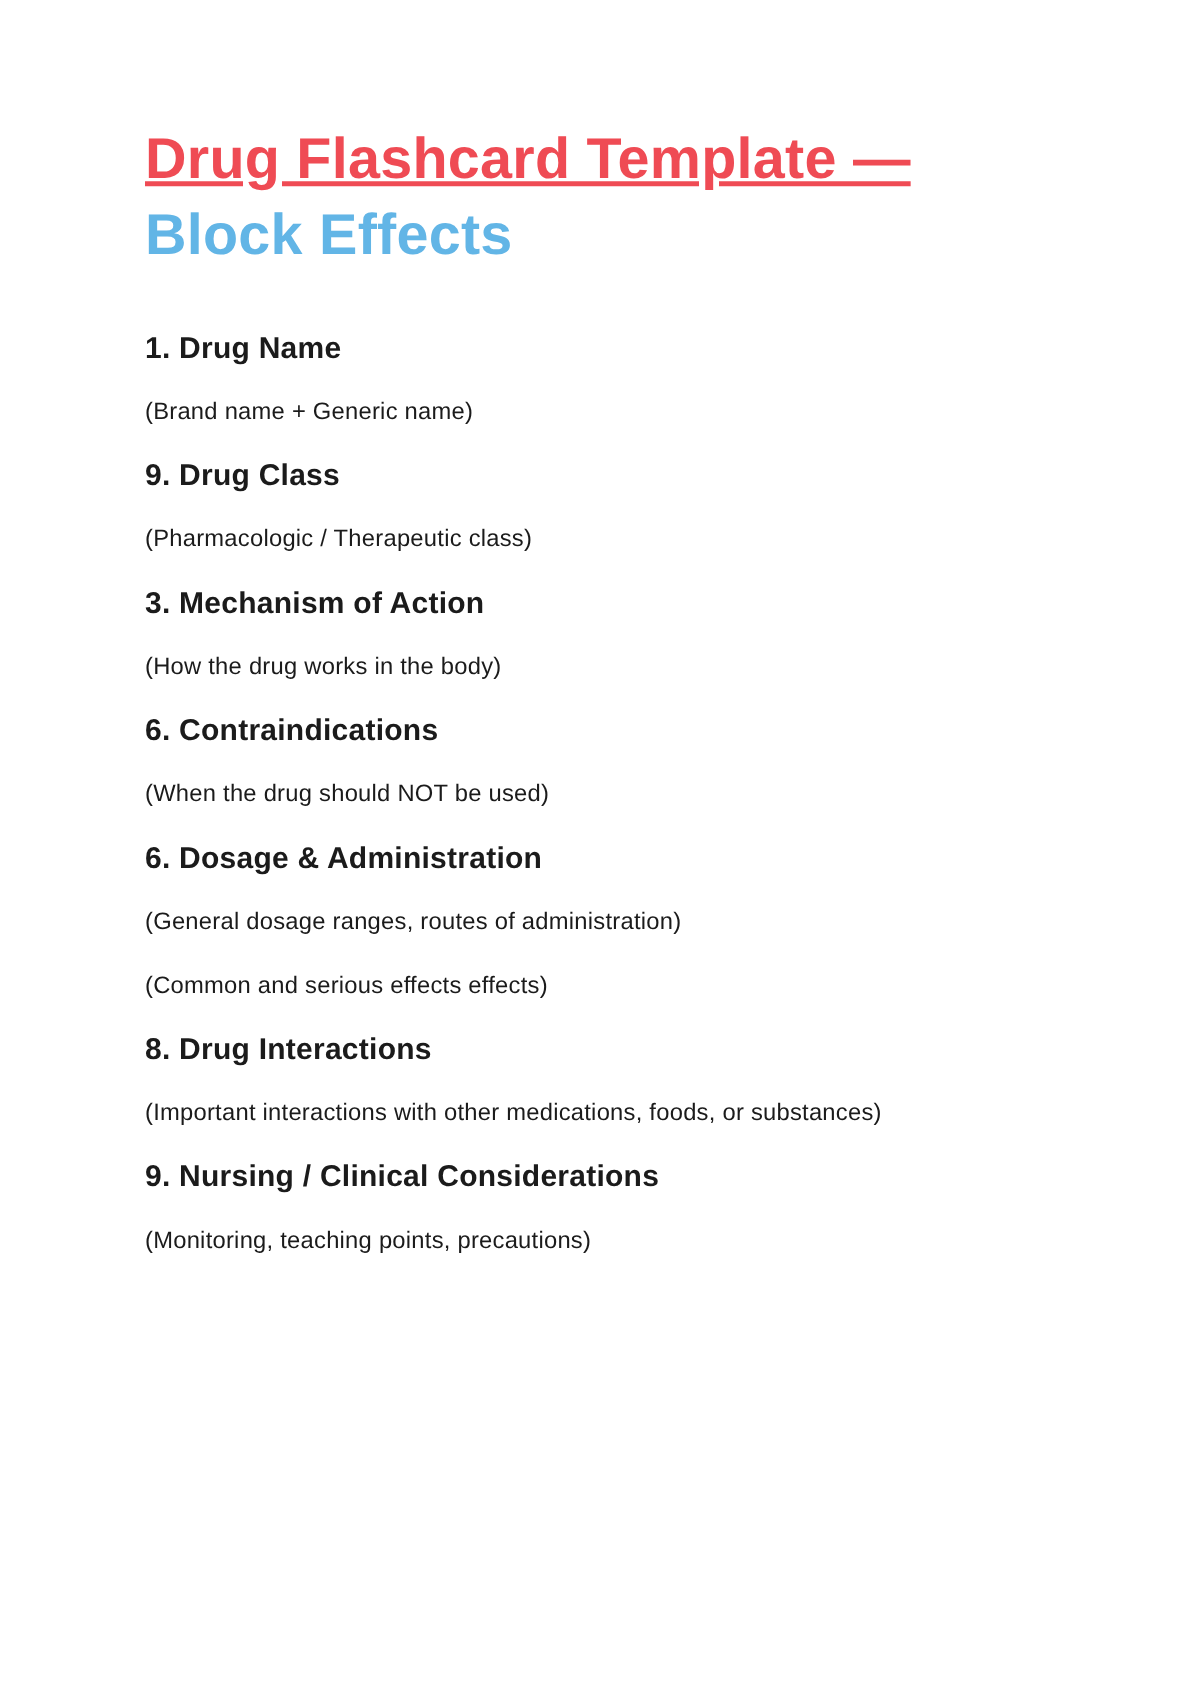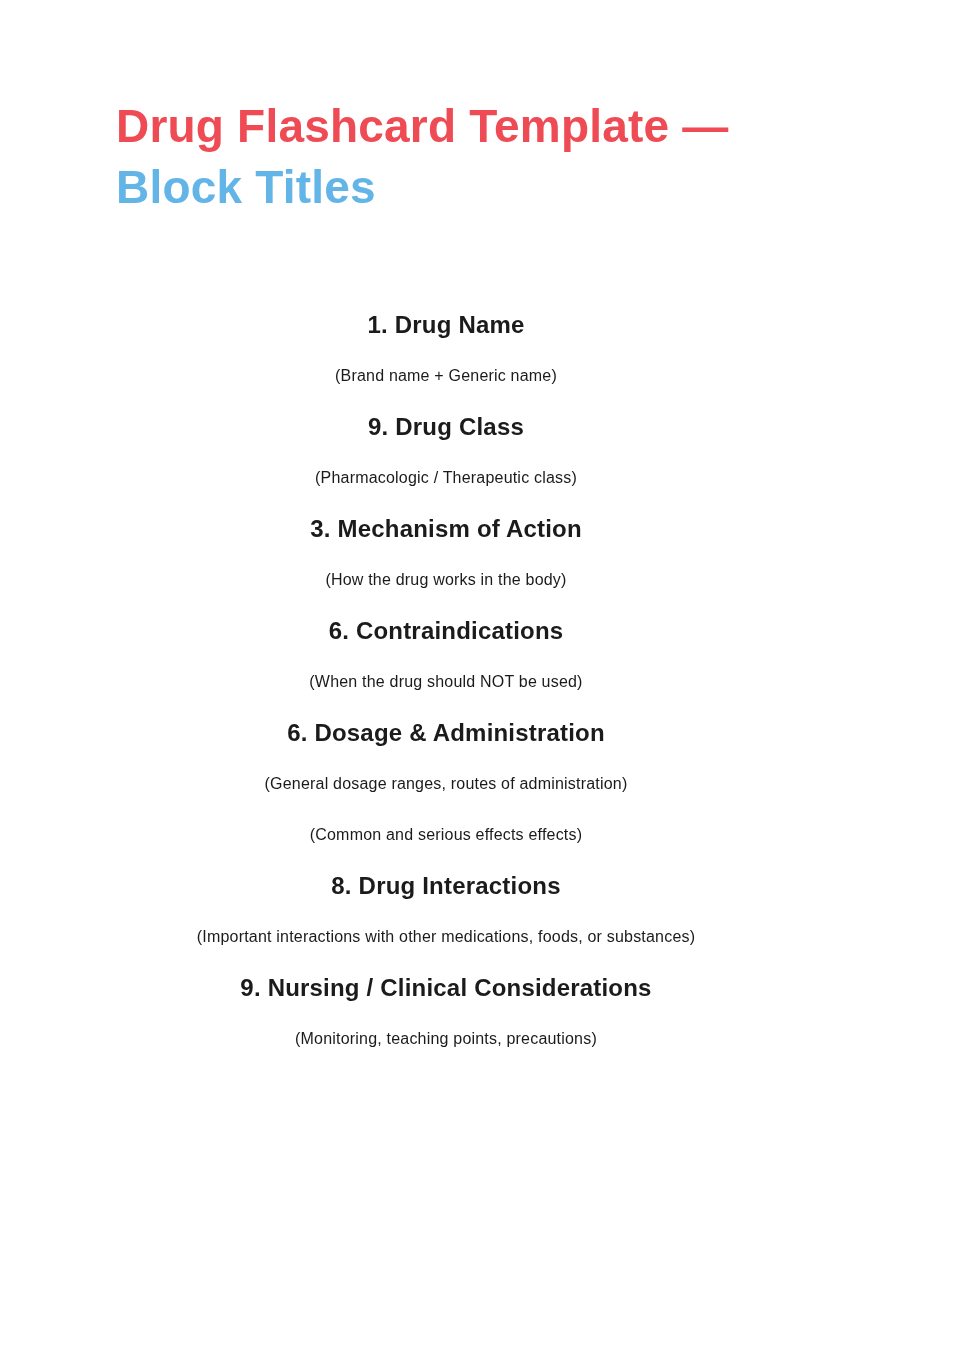--- a/index.html
+++ b/index.html
@@ -22,50 +22,49 @@
     padding: 96px 120px 60px 116px;
     background: var(--page-background, #ffffff);
   }
   .title {
     margin: 0;
     font-size: 46px;
     font-weight: 800;
     line-height: 61px;
     letter-spacing: 0.2px;
   }
-  .title-line1 { color: var(--title-primary, #ef4b54); display: block; }
+  .title-line1 { color: var(--title-primary, #ef4b54); display: block; text-decoration: underline; }
   .title-line2 { color: var(--title-secondary, #62b5e6); display: block; }
   .blocks {
-    margin-top: 92px;
+    margin-top: 46px;
     max-width: 660px;
-    text-align: center;
   }
   .block-heading {
     margin: 0 0 22px 0;
     font-size: 24px;
     font-weight: 700;
     line-height: 29px;
     letter-spacing: 0.2px;
   }
   .block-desc {
     margin: 0 0 22px 0;
-    font-size: 16px;
+    font-size: 19px;
     font-weight: 400;
     line-height: 29px;
     letter-spacing: 0.2px;
   }
 </style>
 </head>
 <body>
 
 <div class="page">
 
   <h1 class="title">
     <span class="title-line1">Drug Flashcard Template —</span>
-    <span class="title-line2">Block Titles</span>
+    <span class="title-line2">Block Effects</span>
   </h1>
 
   <div class="blocks">
 
     <div class="block">
       <p class="block-heading">1. Drug Name</p>
       <p class="block-desc">(Brand name + Generic name)</p>
     </div>
 
     <div class="block">

